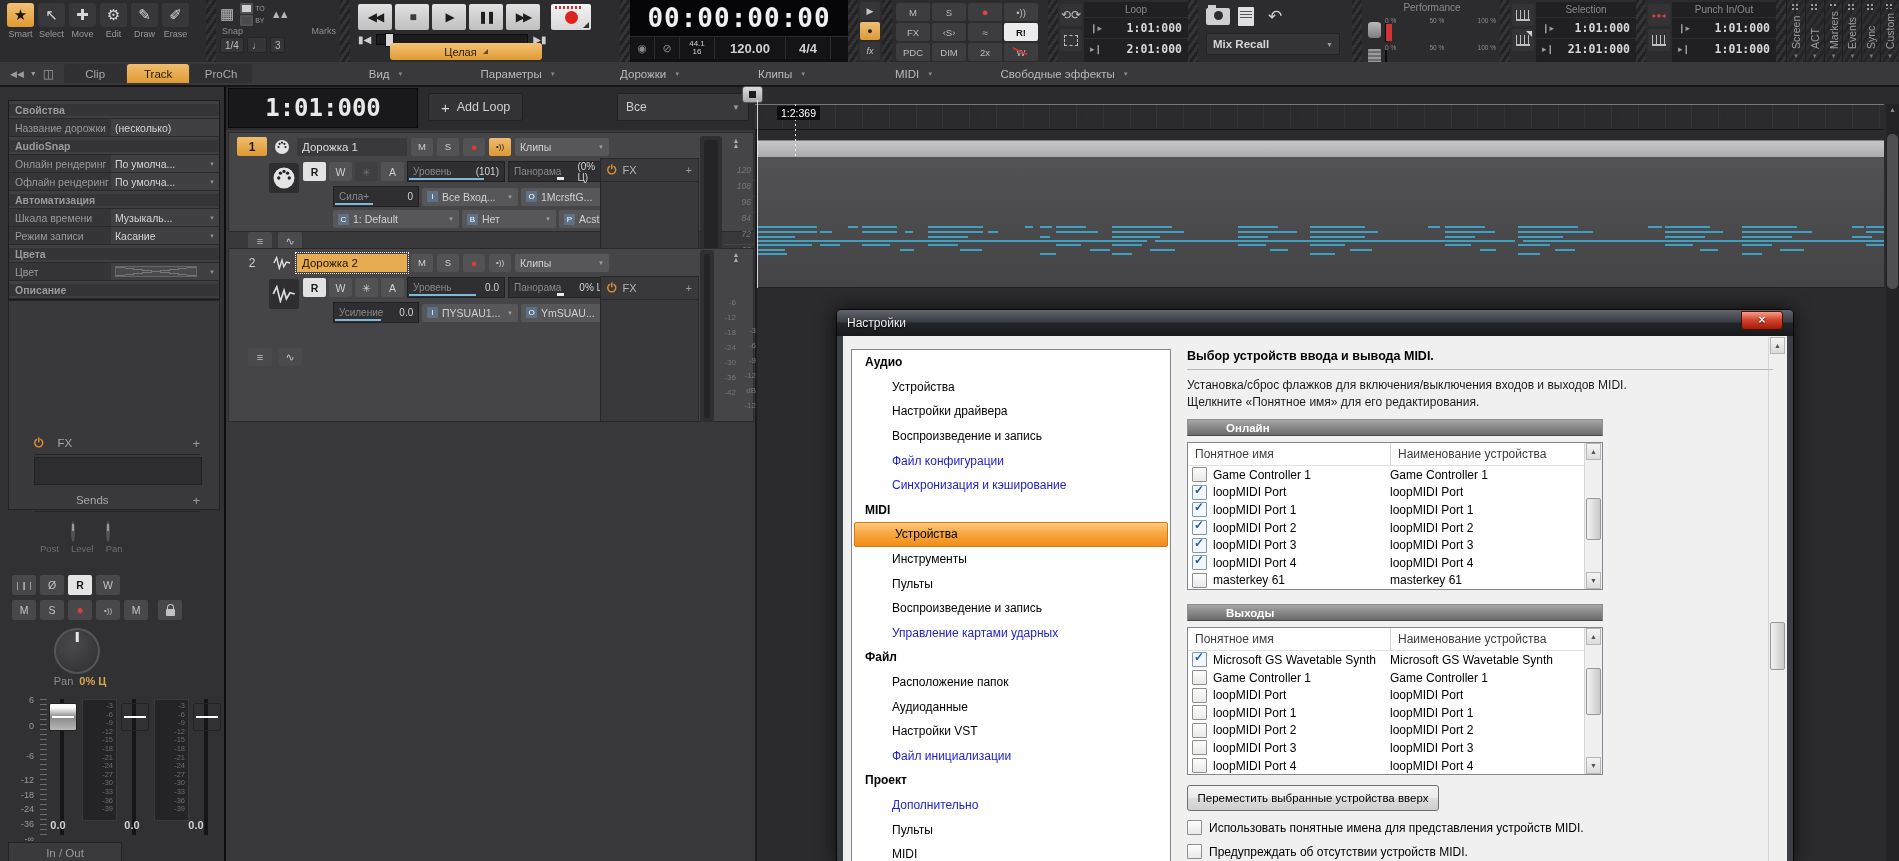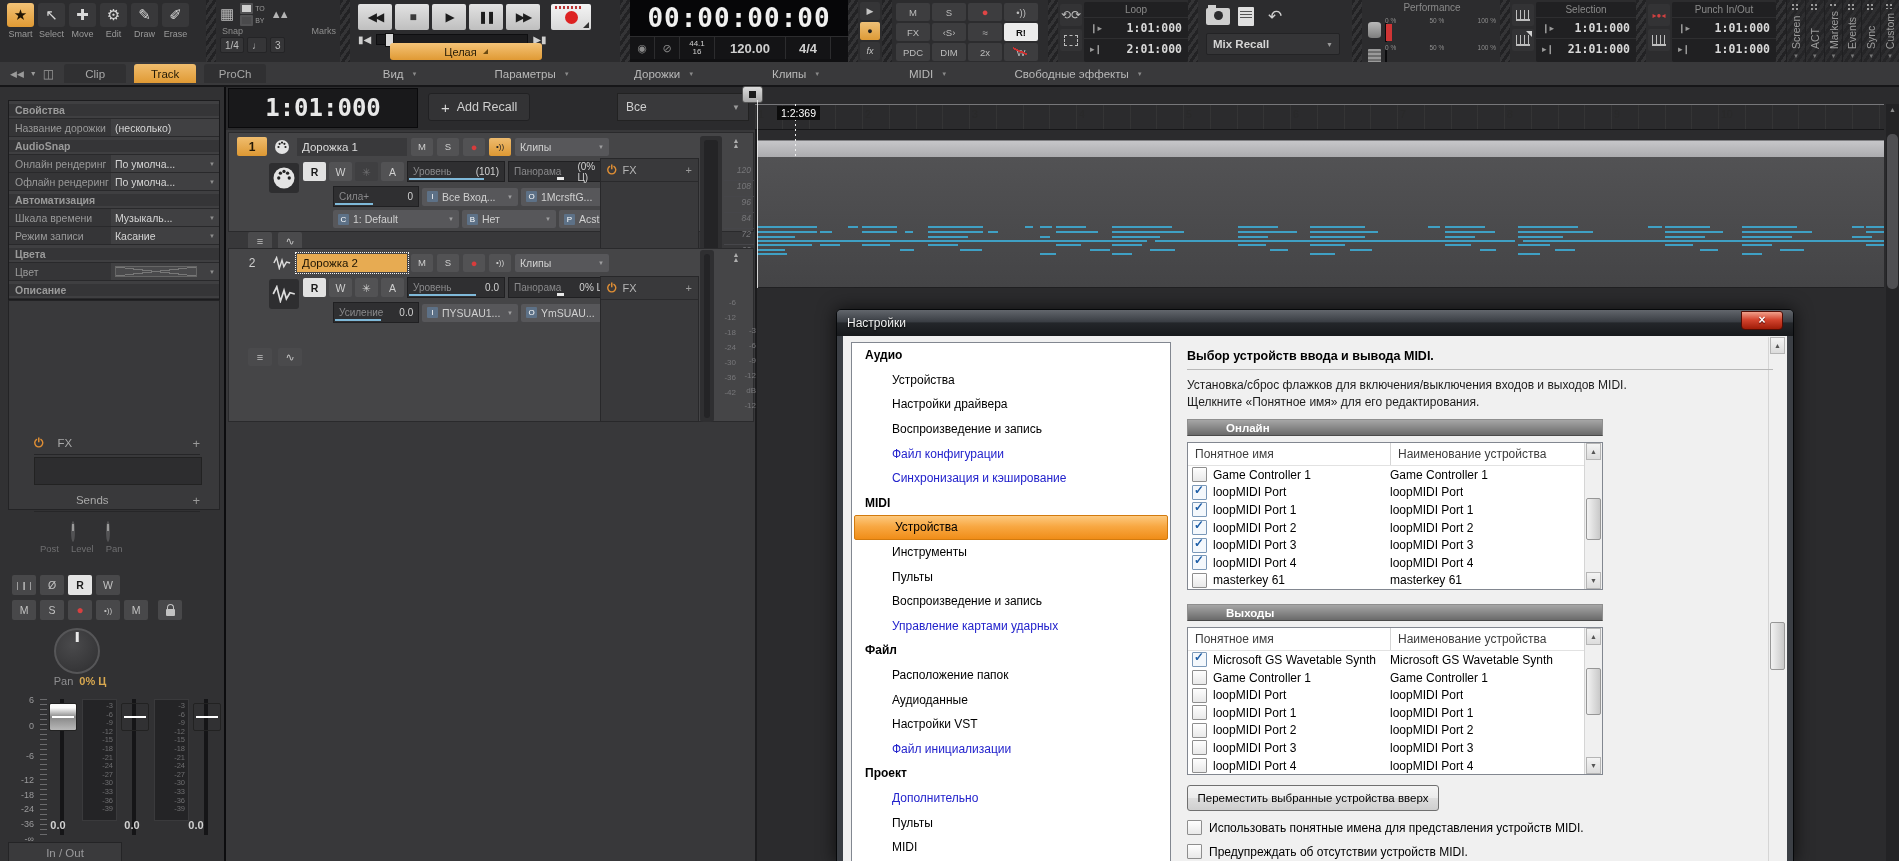--- a/index.html
+++ b/index.html
@@ -100,21 +100,21 @@
   .pmfill.redtip::after{content:"";position:absolute;right:-6px;top:0;bottom:0;width:6px;background:#cf3535;}
   
   #vtabs{flex:1;display:flex;}
   .vtab{flex:1;border-left:1px solid #1f1f21;background:repeating-linear-gradient(125deg,#252527 0 3px,#2e2e30 3px 6px);display:flex;flex-direction:column;align-items:center;padding:3px 0;}
   .vtab .vicon{width:10px;height:8px;background:radial-gradient(circle at 2px 2px,#9a9a9a 1px,transparent 1.3px),radial-gradient(circle at 6px 2px,#9a9a9a 1px,transparent 1.3px),radial-gradient(circle at 2px 6px,#9a9a9a 1px,transparent 1.3px),radial-gradient(circle at 6px 6px,#9a9a9a 1px,transparent 1.3px);}
   .vtab .vlabel{flex:1;writing-mode:vertical-rl;transform:rotate(180deg);font-size:10.5px;color:#9c9c9c;display:flex;align-items:center;margin:4px 0;}
   .vtab .varr{font-size:6px;color:#777;}
   
   #menurow{position:absolute;left:0;top:62px;width:1899px;height:23px;background:#39393b;border-bottom:2px solid #161618;display:flex;align-items:center;}
   #paneicons{display:flex;gap:6px;align-items:center;padding:0 10px;color:#9a9a9a;font-size:9px;}
-  #insp-tabs{display:flex;gap:8px;margin-right:70px;justify-content:flex-end;}
+  #insp-tabs{display:flex;gap:1px;margin-right:70px;justify-content:flex-end;}
   .itab{width:62px;height:19px;border-radius:3px 3px 0 0;background:#303032;color:#a8a8a8;font-size:11.5px;display:flex;align-items:center;justify-content:center;}
   .itab.active{background:linear-gradient(#f0bd6e,#e09a34);color:#241a06;}
   #menus{display:flex;gap:4px;}
   .menu{width:128px;display:flex;align-items:center;justify-content:center;gap:8px;font-size:11.5px;color:#b9b9b9;height:22px;}
   .menu:last-child{width:165px;}
   .menu .arr{font-size:6px;color:#8a8a8a;}
   
   #controlrow{position:absolute;left:0;top:87px;width:1899px;height:43px;background:#2b2b2d;}
   #nowtime{left:228px;top:1px;width:188px;height:38px;background:#19191b;border:1px solid #0a0a0c;display:flex;align-items:center;justify-content:center;font-family:"DejaVu Sans Mono",monospace;font-size:24px;font-weight:bold;color:#e8e8e8;}
   #addtrack{left:428px;top:6px;height:26px;background:#333335;border:1px solid #212123;border-radius:3px;display:flex;align-items:center;gap:7px;padding:0 12px;color:#cfcfcf;font-size:12.5px;}
@@ -221,21 +221,21 @@
   #aimline{position:absolute;left:795px;top:104px;width:1px;height:54px;background:repeating-linear-gradient(#f0f0f0 0 2px,transparent 2px 5px);z-index:3;}
   #mainscroll{position:absolute;left:1886px;top:104px;width:13px;height:757px;background:#232325;}
   #mainscroll .thumb{position:absolute;left:1px;right:1px;top:30px;height:155px;background:#4f4f52;border-radius:5px;}
   #mainscroll .up{position:absolute;top:2px;left:0;right:0;text-align:center;font-size:7px;color:#8a8a8a;}
   
   #dialog{position:absolute;left:836px;top:309px;width:956px;height:552px;background:#3b3f45;border:1px solid #06080a;border-radius:5px 5px 0 0;box-shadow:0 0 18px rgba(0,0,0,.7);z-index:10;}
   #dlg-title{height:26px;background:linear-gradient(#62666c,#3a3e44 45%,#23262a 50%,#17191c);border-radius:4px 4px 0 0;display:flex;align-items:center;padding:0 10px;}
   #dlg-title .txt{color:#f0f0f0;font-size:12px;text-shadow:0 1px 2px #000;}
   #dlg-close{margin-left:auto;width:40px;height:17px;margin-top:-6px;background:linear-gradient(#f0a18c,#d4452f 45%,#a01c08);border:1px solid #520d04;border-radius:0 3px 4px 4px;display:flex;align-items:center;justify-content:center;color:#fff;font-size:12px;font-weight:bold;text-shadow:0 1px 1px #400;}
   #dlg-content{position:absolute;left:6px;right:6px;top:26px;bottom:0;background:#f0f0f0;}
-  #dlg-nav{position:absolute;left:8px;top:6px;width:318px;bottom:0;background:#fff;border:1px solid #828790;overflow:hidden;}
+  #dlg-nav{position:absolute;left:8px;top:13px;width:318px;bottom:0;background:#fff;border:1px solid #828790;overflow:hidden;}
   .nav-item{height:24.6px;display:flex;align-items:center;font-size:12px;color:#000;padding-left:40px;}
   .nav-item.header{font-weight:bold;padding-left:13px;}
   .nav-item.blue{color:#2222cc;}
   .nav-item.selected{background:linear-gradient(#fdc97e,#f8a843 45%,#f08d18);border:1px solid #d27a0e;border-radius:2px;margin:0 2px;height:22.6px;}
   #nav-scroll{position:absolute;right:1px;top:1px;bottom:1px;width:17px;background:#f0f0f0;border-left:1px solid #d5d5d5;}
   .sb-arr{position:absolute;left:1px;right:1px;height:15px;background:linear-gradient(#f4f4f4,#dcdcdc);border:1px solid #b5b5b5;color:#555;font-size:7px;display:flex;align-items:center;justify-content:center;}
   .sb-thumb{position:absolute;left:1px;right:1px;background:linear-gradient(90deg,#f2f2f2,#c9c9c9);border:1px solid #979797;border-radius:2px;}
   #dlg-panel{position:absolute;left:344px;top:13px;right:4px;bottom:0;}
   #panel-heading{font-size:12.5px;font-weight:bold;color:#000;padding-bottom:6px;border-bottom:1px solid #b8b8b8;margin-right:10px;}
   .desc{font-size:12px;color:#1c1c1c;margin-top:8px;}
@@ -588,21 +588,21 @@
           <span>Свободные эффекты</span>
           <span class="arr">▼</span>
         </span>
       </div>
   </div>
 
   <div id="controlrow">
     <div id="nowtime" class="abs">1:01:000</div>
     <div id="addtrack" class="abs">
       <span class="plus">+</span>
-        <span>Add Recall</span>
+        <span>Add Loop</span>
     </div>
     <div id="filterdd" class="abs">
       <span>Все</span>
         <span class="arr">▼</span>
     </div>
     <div id="ruler" class="abs">
 
     <span class="ruler-num" style="left: 3px;">1</span>
         <span class="ruler-num" style="left: 110px;">2</span>
         <span class="ruler-num" style="left: 217px;">3</span>

